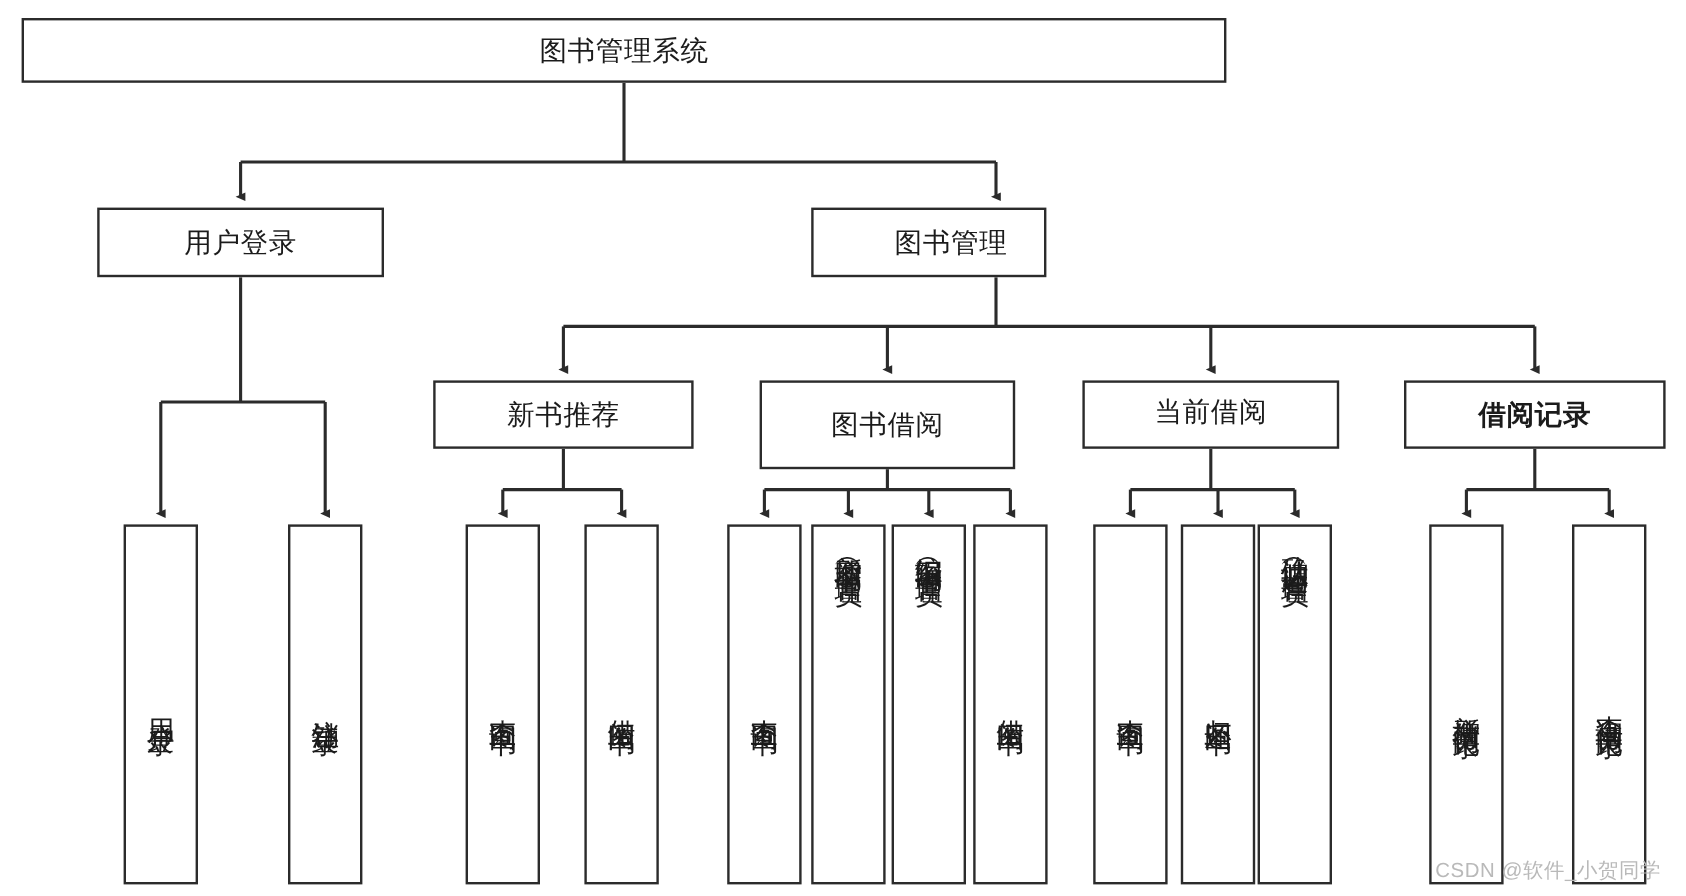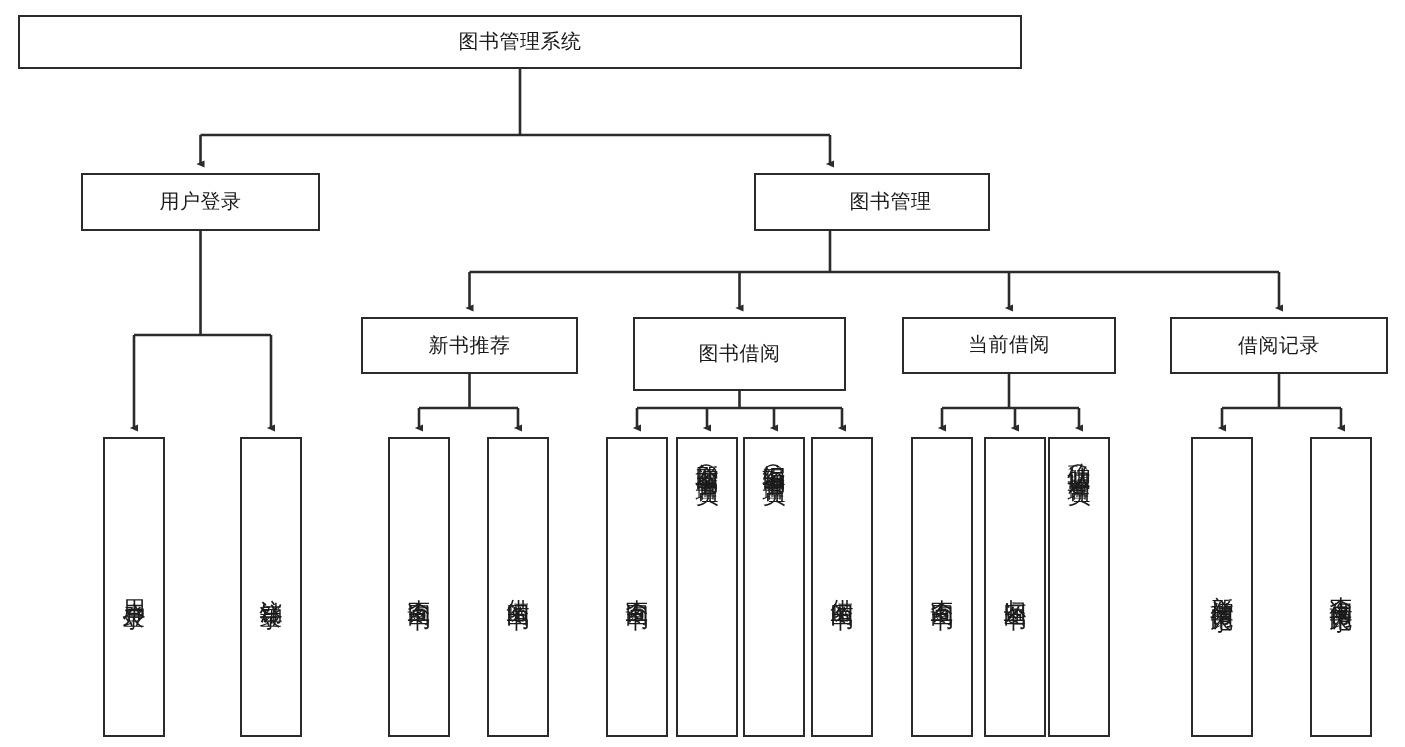--- a/index.html
+++ b/index.html
@@ -35,21 +35,21 @@
     color: #1b1b1b;
   }
   .node-label {
     display: block;
     text-align: center;
     line-height: 1.06;
     white-space: pre-wrap;
     color: #1b1b1b;
   }
   .node.horizontal .node-label {
-    font-size: 20px;
+    font-size: 23px;
     letter-spacing: 0.5px;
   }
   .node.vertical {
     align-items: flex-start;
     justify-content: center;
     padding-top: 6px;
   }
   .node.vertical .node-label {
     writing-mode: vertical-rl;
     text-orientation: upright;
@@ -116,33 +116,33 @@
       </g>
   </svg>
 
   <div id="nodes-layer">
       <div class="node horizontal" style="left: 18px; top: 15px; width: 1004px; height: 54px;">
         <span class="node-label">图书管理系统</span>
       </div>
       <div class="node horizontal" style="left: 81px; top: 173px; width: 239px; height: 58px;">
         <span class="node-label">用户登录</span>
       </div>
-      <div class="node horizontal" style="left: 754px; top: 173px; width: 236px; height: 58px; padding-left: 37px;">
+      <div class="node horizontal" style="left: 676px; top: 173px; width: 196px; height: 58px; padding-left: 37px;">
         <span class="node-label">图书管理</span>
       </div>
       <div class="node horizontal" style="left: 361px; top: 317px; width: 217px; height: 57px; align-items: center;">
         <span class="node-label">新书推荐</span>
       </div>
       <div class="node horizontal" style="left: 633px; top: 317px; width: 213px; height: 74px;">
         <span class="node-label">图书借阅</span>
       </div>
       <div class="node horizontal" style="left: 902px; top: 317px; width: 214px; height: 57px; font-family: Liberation Mono, monospace;">
         <span class="node-label">当前借阅</span>
       </div>
-      <div class="node horizontal" style="left: 1170px; top: 317px; width: 218px; height: 57px;">
+      <div class="node horizontal" style="left: 1170px; top: 317px; width: 218px; height: 57px; font-weight: bold;">
         <span class="node-label">借阅记录</span>
       </div>
       <div class="node vertical centered" style="left: 103px; top: 437px; width: 62px; height: 300px;">
         <span class="node-label">用户登录</span>
       </div>
       <div class="node vertical centered" style="left: 240px; top: 437px; width: 62px; height: 300px;">
         <span class="node-label">注销登录</span>
       </div>
       <div class="node vertical centered" style="left: 388px; top: 437px; width: 62px; height: 300px;">
         <span class="node-label">查询图书</span>
@@ -172,13 +172,14 @@
         <span class="node-label">确认归还（管理员）</span>
       </div>
       <div class="node vertical centered" style="left: 1191px; top: 437px; width: 62px; height: 300px;">
         <span class="node-label">新增借阅记录</span>
       </div>
       <div class="node vertical centered" style="left: 1310px; top: 437px; width: 62px; height: 300px;">
         <span class="node-label">查询借阅记录</span>
       </div>
     </div>
 
+  <div class="watermark" style="left:1196px; top:714px;">CSDN @软件_小贺同学</div>
 </div>
 
 </body></html>

